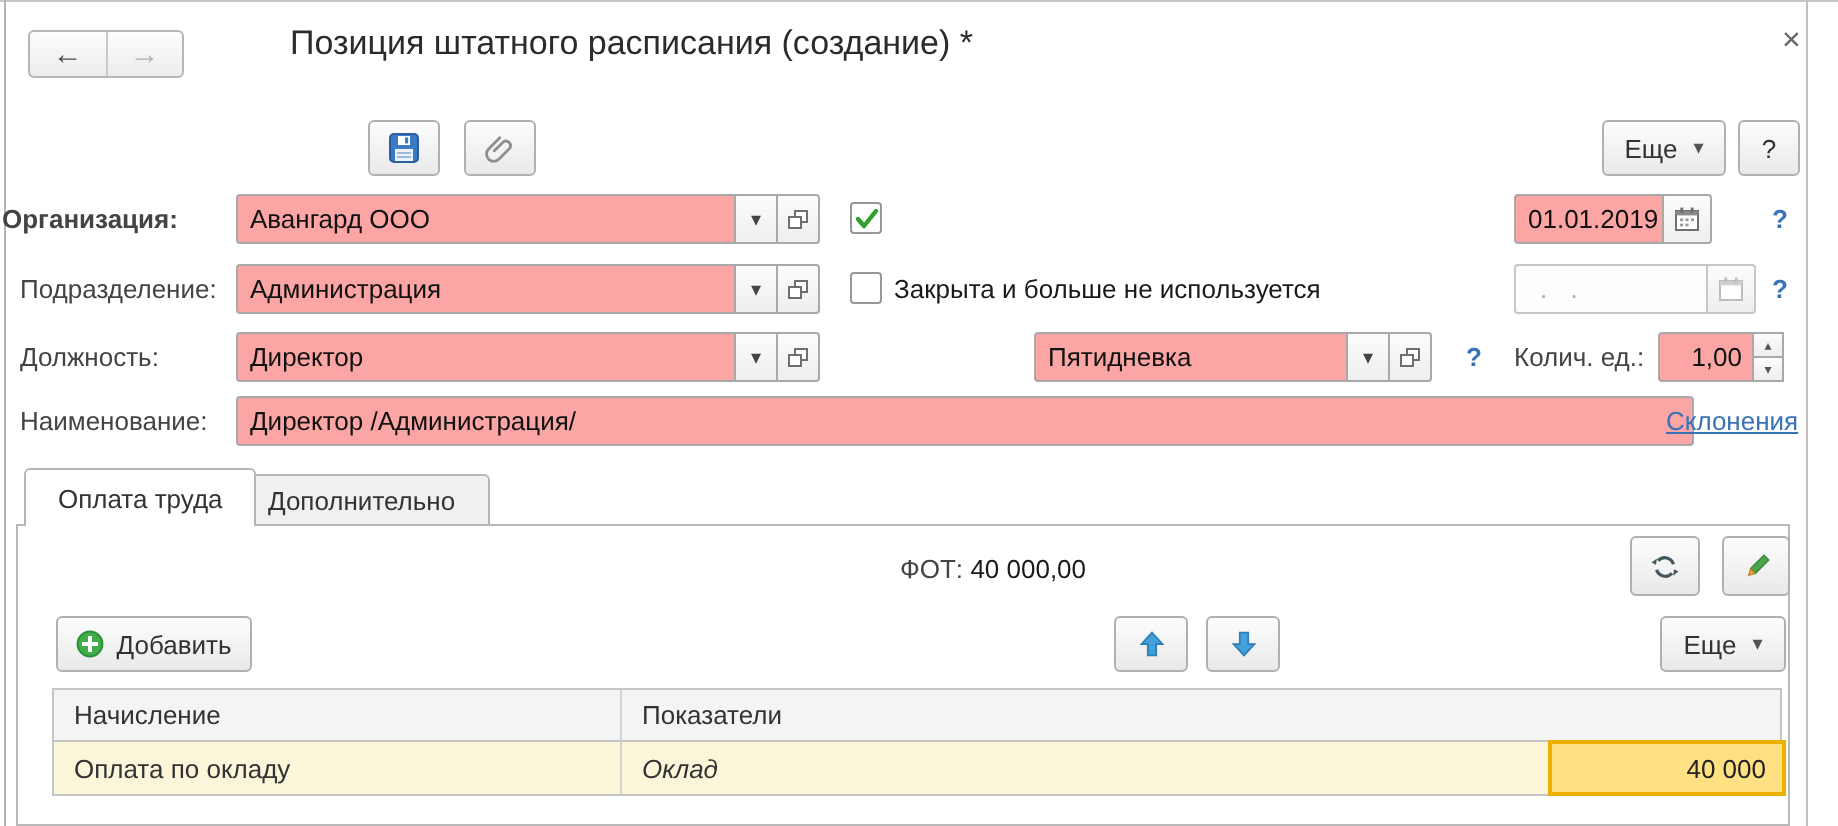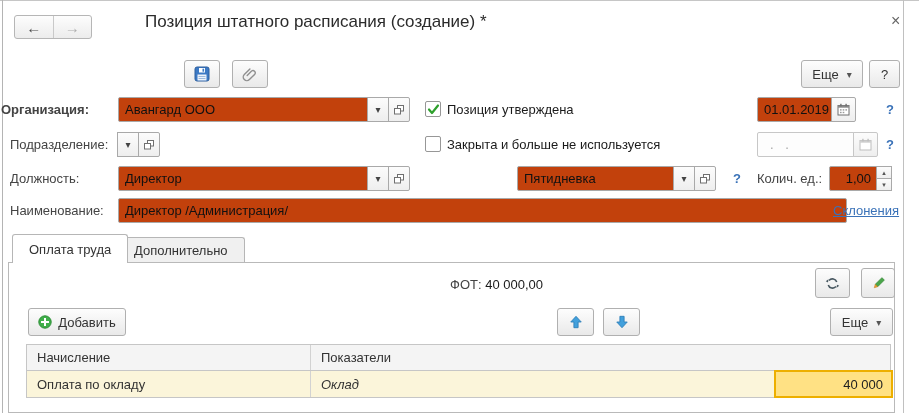--- a/index.html
+++ b/index.html
@@ -21,21 +21,21 @@
   .caret { font-size:10px; color:#555; margin-left:2px; }
 
   
   .nav-group { position:absolute; left:14px; top:15px; width:78px; height:24px; display:flex;
                border:1px solid #b6b6b6; border-radius:3px; background:linear-gradient(#fdfdfd,#ececec); }
   .nav-half { flex:1; display:flex; align-items:center; justify-content:center; font-size:15px; }
   .nav-half:first-child { border-right:1px solid #c9c9c9; }
 
   
   .combo { position:absolute; display:flex; height:25px; }
-  .combo-field { flex:1; border:1px solid #a9a9a9; border-radius:2px 0 0 2px; background:#c2410c;
+  .combo-field { flex:1; border:1px solid #a9a9a9; border-radius:2px 0 0 2px; background:#fca5a5;
                  display:flex; align-items:center; padding:0 6px; font-size:13px; color:#111; white-space:nowrap; overflow:hidden; }
   .combo-field.solo { border-radius:2px; }
   .combo-btn { width:22px; margin-left:-1px; border:1px solid #a9a9a9; background:linear-gradient(#fcfcfc,#eeeeee);
                display:flex; align-items:center; justify-content:center; font-size:10px; color:#444; }
   .combo-btn:last-child { border-radius:0 2px 2px 0; }
   .combo-field.disabled { border-color:#c7c7c7; color:#a8a8a8; background:#fdfdfd; }
   .combo-btn.disabled { border-color:#c7c7c7; }
 
   .cb { position:absolute; width:16px; height:16px; border:1px solid #979797; border-radius:2px; background:#fff;
         display:flex; align-items:center; justify-content:center; }
@@ -128,41 +128,41 @@
         <rect x="4.5" y="1.5" width="6" height="5.5" fill="#fff" stroke="#6f6f6f"></rect>
         <rect x="1.5" y="4.5" width="6" height="5.5" fill="#fff" stroke="#6f6f6f"></rect>
       </svg>
     </div>
   </div>
   <div class="cb" style="left:425px; top:101px;">
     <svg width="13" height="13" viewBox="0 0 13 13">
       <path d="M2 6.5 L5 10 L11 2.5" fill="none" stroke="#2ea02c" stroke-width="2.2" stroke-linecap="round" stroke-linejoin="round"></path>
     </svg>
   </div>
-  <div class="lbl val-strong" style="left:447px; top:97px;">Позиция утверждена</div>
   <div class="combo" style="left:757px; top:97px; width:99px;">
     <div class="combo-field">01.01.2019</div>
     <div class="combo-btn" style="width:25px;">
       <svg width="13" height="13" viewBox="0 0 13 13">
         <rect x="1" y="2.5" width="11" height="9.5" fill="#fff" stroke="#6f6f6f"></rect>
         <rect x="1" y="2.5" width="11" height="2.2" fill="#8a8a8a"></rect>
         <rect x="3.2" y="0.8" width="1.4" height="2.6" fill="#6f6f6f"></rect>
         <rect x="8.4" y="0.8" width="1.4" height="2.6" fill="#6f6f6f"></rect>
         <rect x="3" y="6.2" width="1.6" height="1.4" fill="#9a9a9a"></rect>
           <rect x="5.7" y="6.2" width="1.6" height="1.4" fill="#9a9a9a"></rect>
           <rect x="8.4" y="6.2" width="1.6" height="1.4" fill="#9a9a9a"></rect>
         <rect x="3" y="8.8" width="1.6" height="1.4" fill="#9a9a9a"></rect>
           <rect x="5.7" y="8.8" width="1.6" height="1.4" fill="#9a9a9a"></rect>
       </svg>
     </div>
   </div>
   <div class="help" style="left:886px; top:97px;">?</div>
 
   <div class="lbl" style="left:10px; top:132px;">Подразделение:</div>
   <div class="combo" style="left:118px; top:132px; width:292px;">
+    <div class="combo-field">Администрация</div>
     <div class="combo-btn">
         <span>▾</span>
       </div>
     <div class="combo-btn">
       <svg width="12" height="12" viewBox="0 0 12 12">
         <rect x="4.5" y="1.5" width="6" height="5.5" fill="#fff" stroke="#6f6f6f"></rect>
         <rect x="1.5" y="4.5" width="6" height="5.5" fill="#fff" stroke="#6f6f6f"></rect>
       </svg>
     </div>
   </div>

